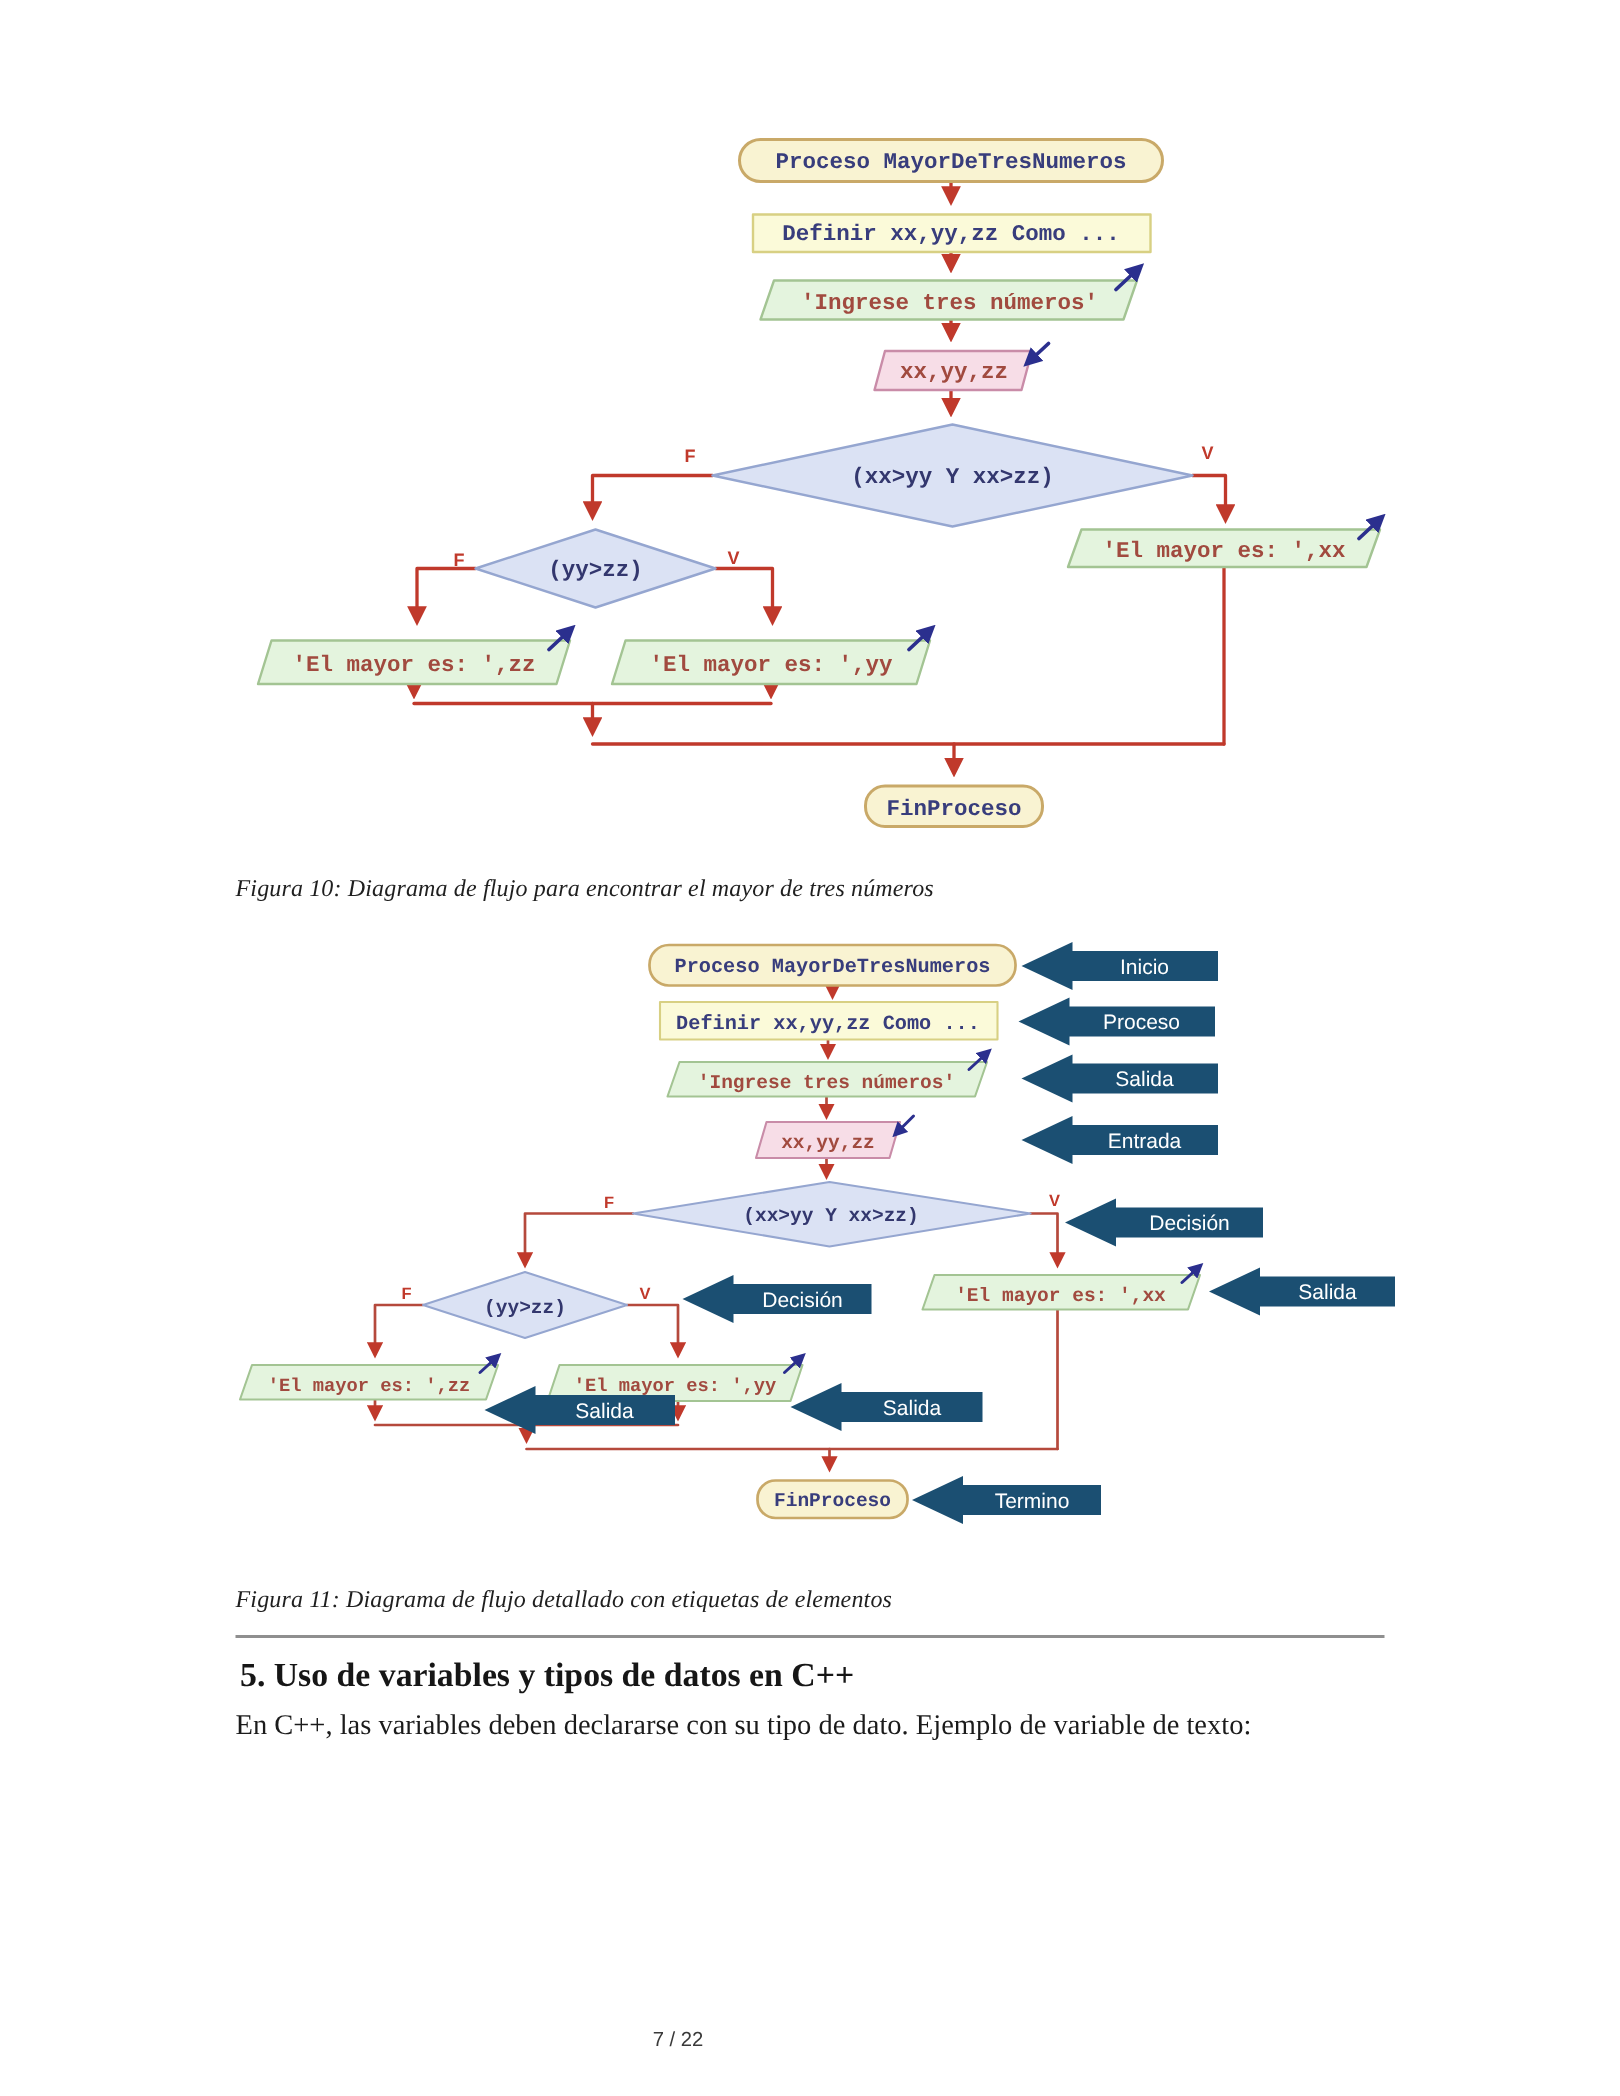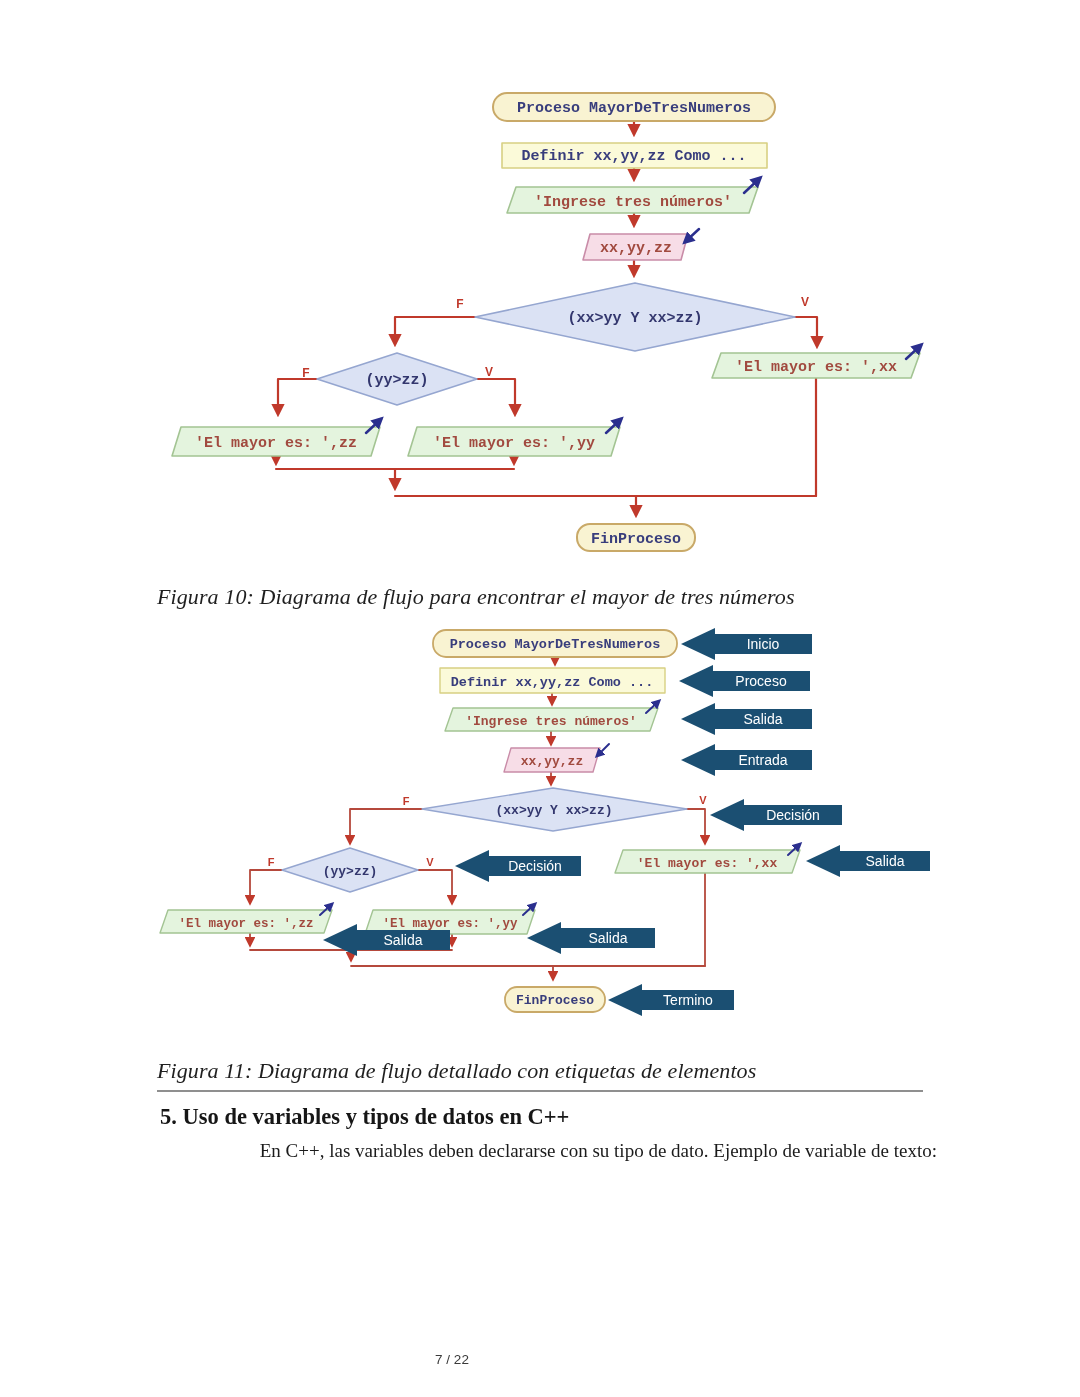--- a/index.html
+++ b/index.html
@@ -5,27 +5,27 @@
   html,body{margin:0;padding:0;}
   body{
     width:1080px;height:1397px;position:relative;background:#ffffff;
     font-family:"Liberation Serif",serif;color:#1d1d1d;overflow:hidden;
   }
   .abs{position:absolute;}
   svg text{font-family:"Liberation Mono","DejaVu Sans Mono",monospace;font-weight:700;}
   svg .fv{font-family:"Liberation Sans",sans-serif;font-weight:700;fill:#c0392b;}
   svg .tag-label{font-family:"Liberation Sans",sans-serif;font-weight:400;fill:#ffffff;}
   .caption{
-    font-style:italic;font-size:22px;color:#1f1f1f;letter-spacing:.1px;
+    font-style:italic;font-size:16px;color:#1f1f1f;letter-spacing:.1px;
   }
   #caption10{left:157px;top:584px;}
   #caption11{left:157px;top:1058px;}
   #rule{left:157px;top:1090px;width:766px;height:2px;background:#8f8f8f;}
   #heading{left:160px;top:1104px;font-size:22.5px;font-weight:700;color:#161616;text-align:right;}
-  #bodytext{left:157px;top:1140px;font-size:19px;color:#1b1b1b;width:780px;text-align:right;}
+  #bodytext{left:157px;top:1140px;font-size:19px;color:#1b1b1b;width:780px;}
   #pagenum{left:0;top:1352px;width:904px;text-align:center;
     font-family:"Liberation Sans",sans-serif;font-size:13.5px;color:#3a3a3a;}
 </style>
 </head>
 <body>
 
 <svg class="abs" style="left:0;top:0" width="1080" height="1397" viewBox="0 0 1080 1397">
   <defs>
     <marker id="ra" markerWidth="6" markerHeight="6" refX="4.5" refY="3" orient="auto">
       <path d="M0,0 L6,3 L0,6 Z" fill="#c0392b"></path>

